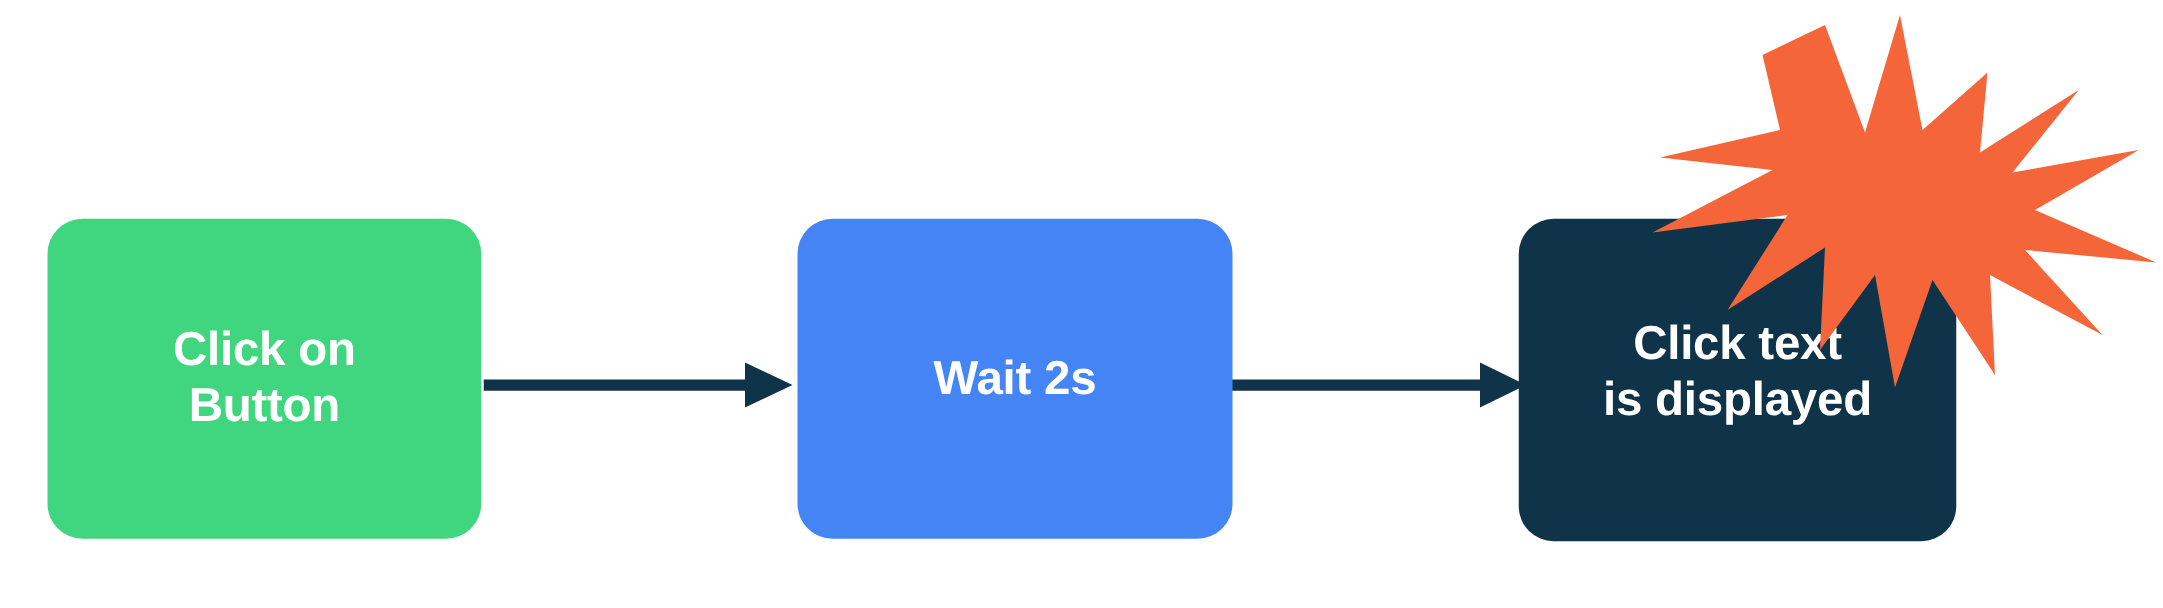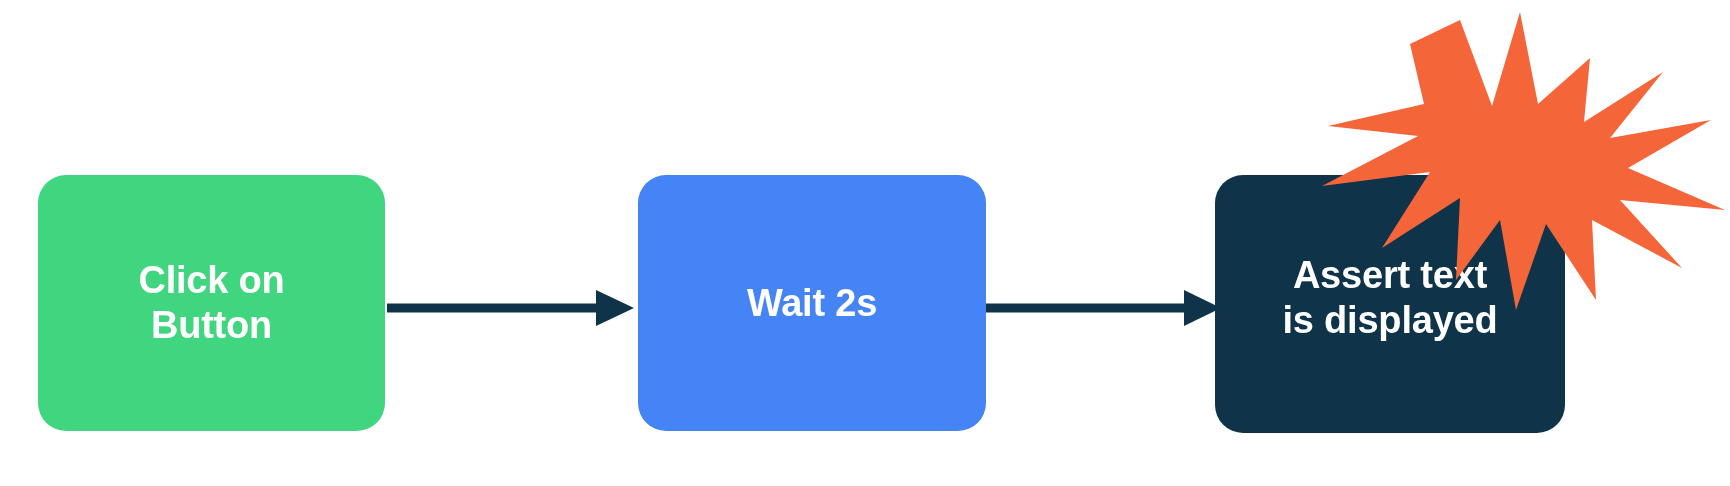--- a/index.html
+++ b/index.html
@@ -103,21 +103,21 @@
   <div id="node-click" class="node">
     <span class="node-label">Click on
 Button</span>
   </div>
 
   <div id="node-wait" class="node">
     <span class="node-label">Wait 2s</span>
   </div>
 
   <div id="node-assert" class="node">
-    <span class="node-label">Assert text
+    <span class="node-label">Click text
 is displayed</span>
   </div>
 
   <svg id="burst" viewBox="0 0 460 310" width="460" height="310">
     <polygon fill="#F4663A" points="190,20 222,106 250,12 268,104 320,58 314,122 393,72 340,138 441,120 358,168 455,210 350,200 412,268 322,220 326,300 276,224 246,310 230,220 186,280 190,198 112,248 160,172 52,186 148,136 58,126 154,104 140,44"></polygon>
   </svg>
 
 </div>
 
 </body></html>

